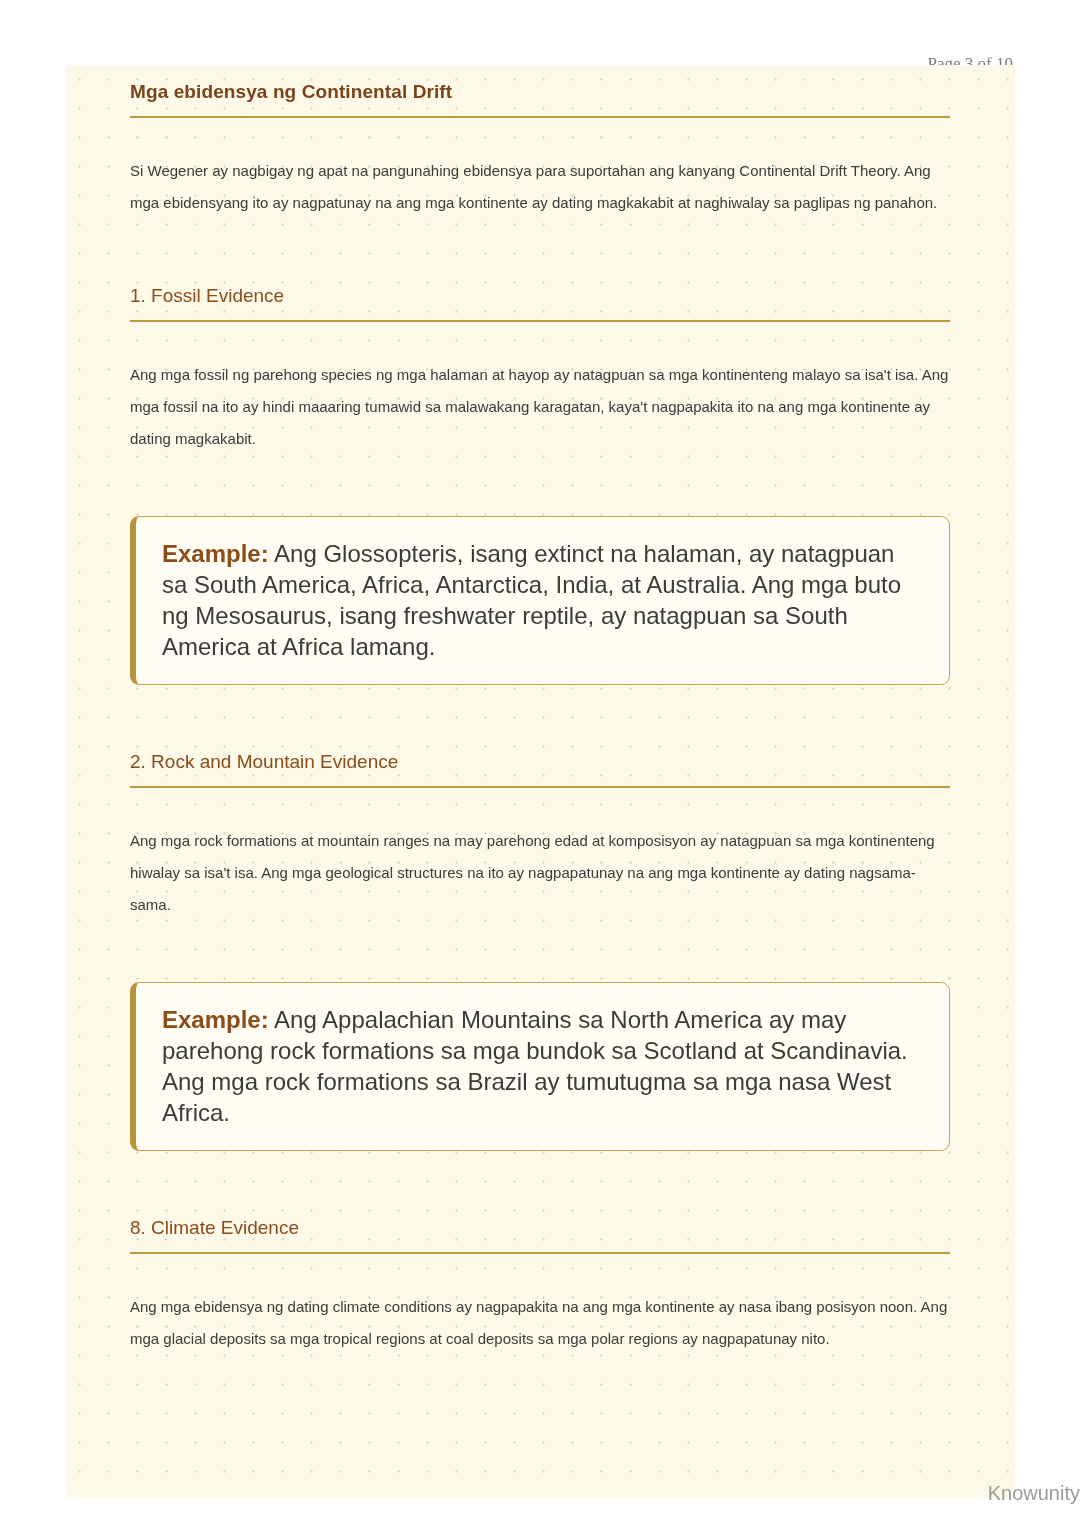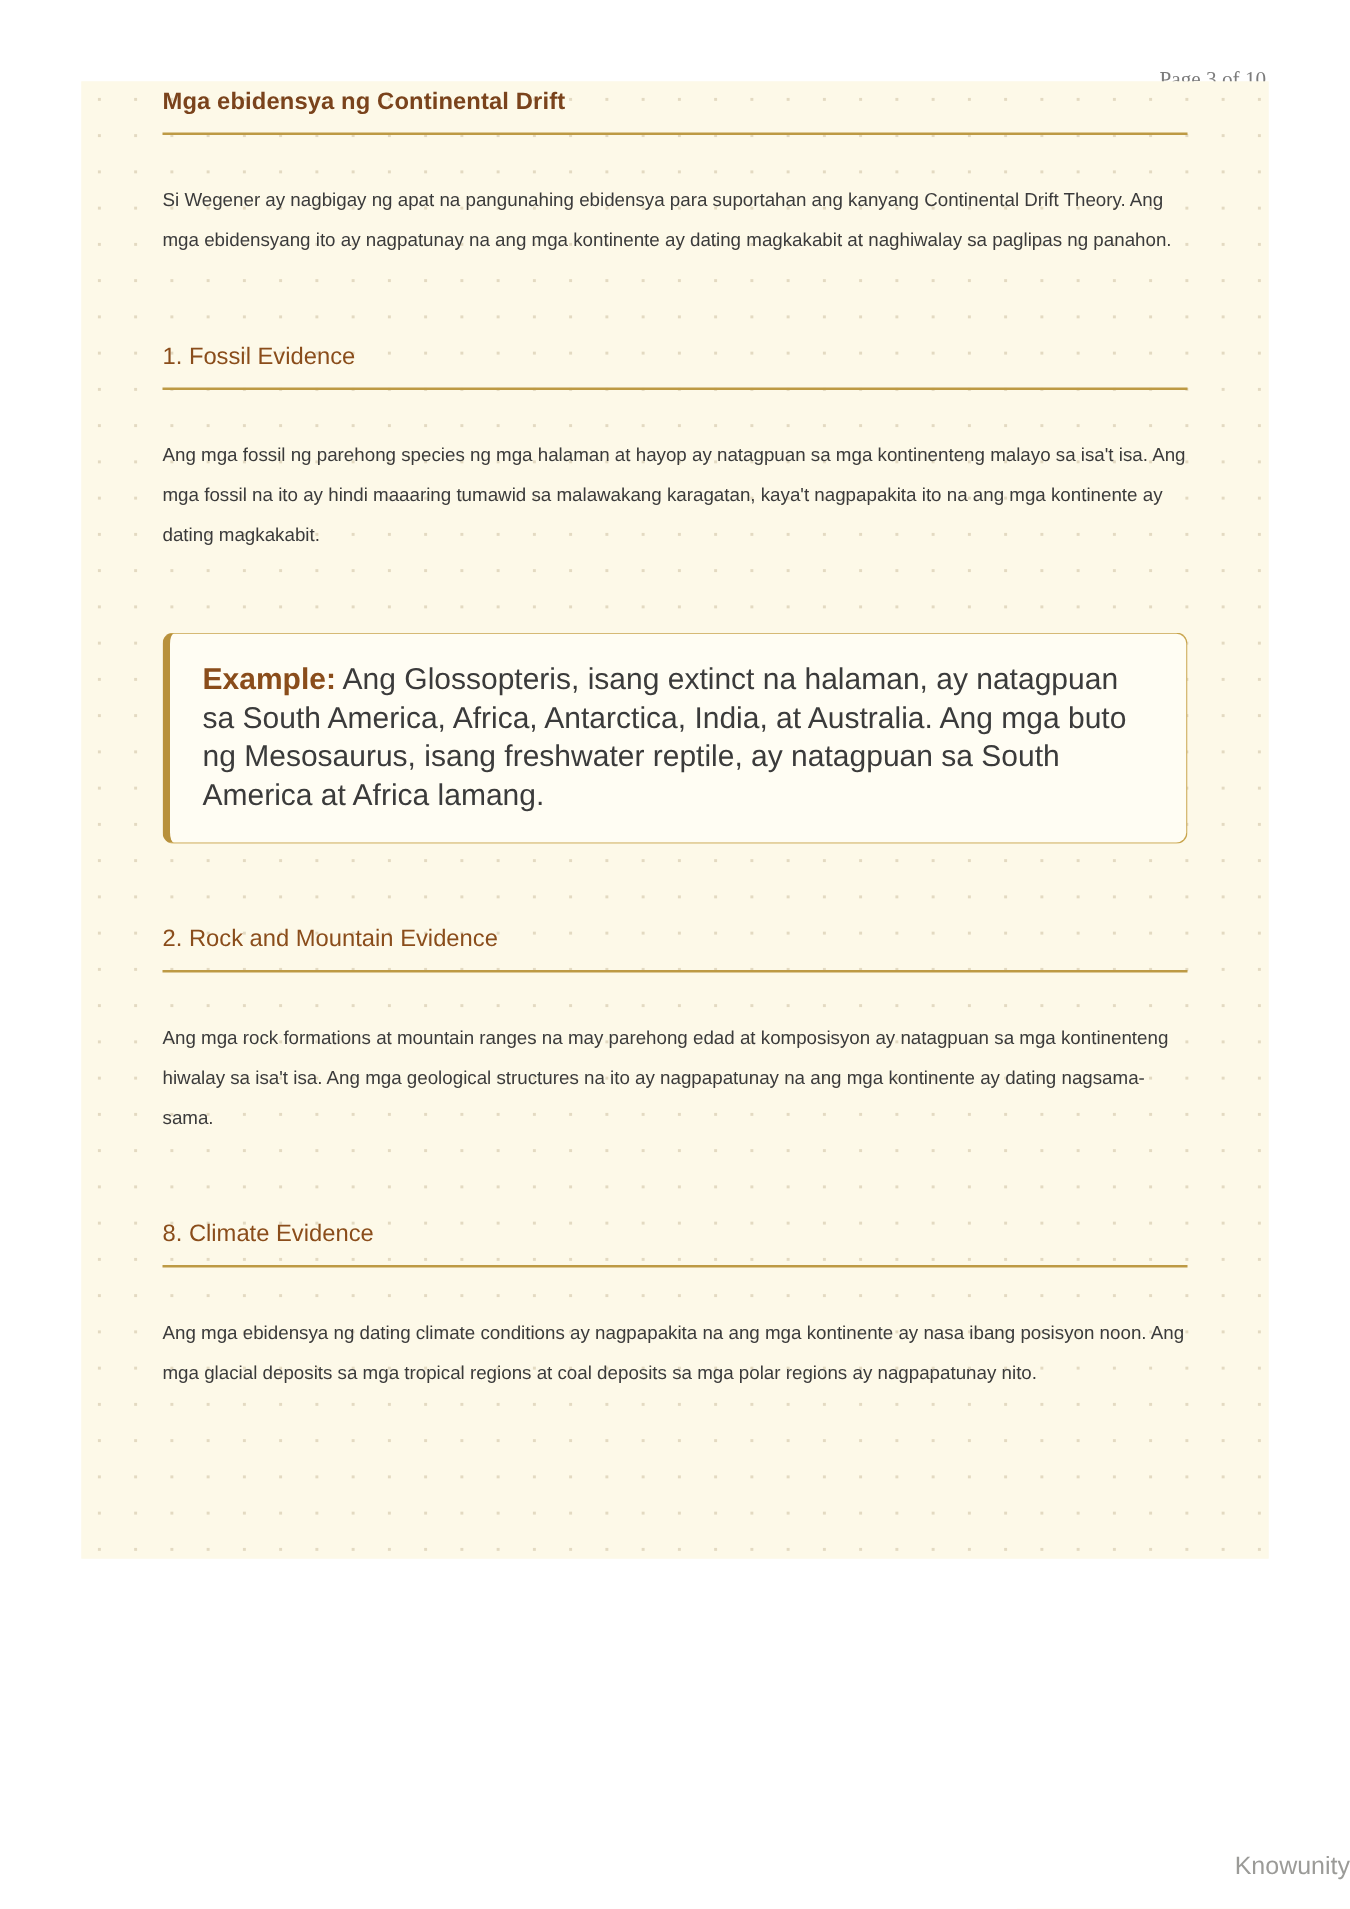--- a/index.html
+++ b/index.html
@@ -19,25 +19,25 @@
     font-size: 17px;
     color: #7b7b7b;
     margin-top: 32px;
   }
 
   .card {
     position: absolute;
     left: 65px;
     top: 65px;
     width: 950px;
-    height: 1182px;
+    height: 1433px;
     background-color: #fdf9e8;
     background-image: radial-gradient(circle, rgba(166, 146, 104, 0.30) 1.2px, transparent 1.4px);
     background-size: 29px 29px;
-    padding: 2px 65px 0 65px;
+    padding: 12px 65px 0 65px;
   }
 
   .doc-title {
     padding-top: 4px;
     font-size: 19px;
     font-weight: bold;
     color: #7a431c;
     letter-spacing: 0.1px;
   }
 
@@ -104,20 +104,24 @@
   <div class="rule"></div>
   <p class="para">Ang mga fossil ng parehong species ng mga halaman at hayop ay natagpuan sa mga kontinenteng malayo sa isa't isa. Ang mga fossil na ito ay hindi maaaring tumawid sa malawakang karagatan, kaya't nagpapakita ito na ang mga kontinente ay dating magkakabit.</p>
   <div class="example-box">
     <span class="example-label">Example:</span>
     <span>Ang Glossopteris, isang extinct na halaman, ay natagpuan sa South America, Africa, Antarctica, India, at Australia. Ang mga buto ng Mesosaurus, isang freshwater reptile, ay natagpuan sa South America at Africa lamang.</span>
   </div>
 
   <h2 class="section-heading">2. Rock and Mountain Evidence</h2>
   <div class="rule"></div>
   <p class="para">Ang mga rock formations at mountain ranges na may parehong edad at komposisyon ay natagpuan sa mga kontinenteng hiwalay sa isa't isa. Ang mga geological structures na ito ay nagpapatunay na ang mga kontinente ay dating nagsama-sama.</p>
+  <div class="example-box">
+    <span class="example-label">Example:</span>
+    <span>Ang Appalachian Mountains sa North America ay may parehong rock formations sa mga bundok sa Scotland at Scandinavia. Ang mga rock formations sa Brazil ay tumutugma sa mga nasa West Africa.</span>
+  </div>
 
   <h2 class="section-heading">8. Climate Evidence</h2>
   <div class="rule"></div>
   <p class="para">Ang mga ebidensya ng dating climate conditions ay nagpapakita na ang mga kontinente ay nasa ibang posisyon noon. Ang mga glacial deposits sa mga tropical regions at coal deposits sa mga polar regions ay nagpapatunay nito.</p>
 
 </div>
 
 <div class="footer-brand">Knowunity</div>
 
 </body></html>

